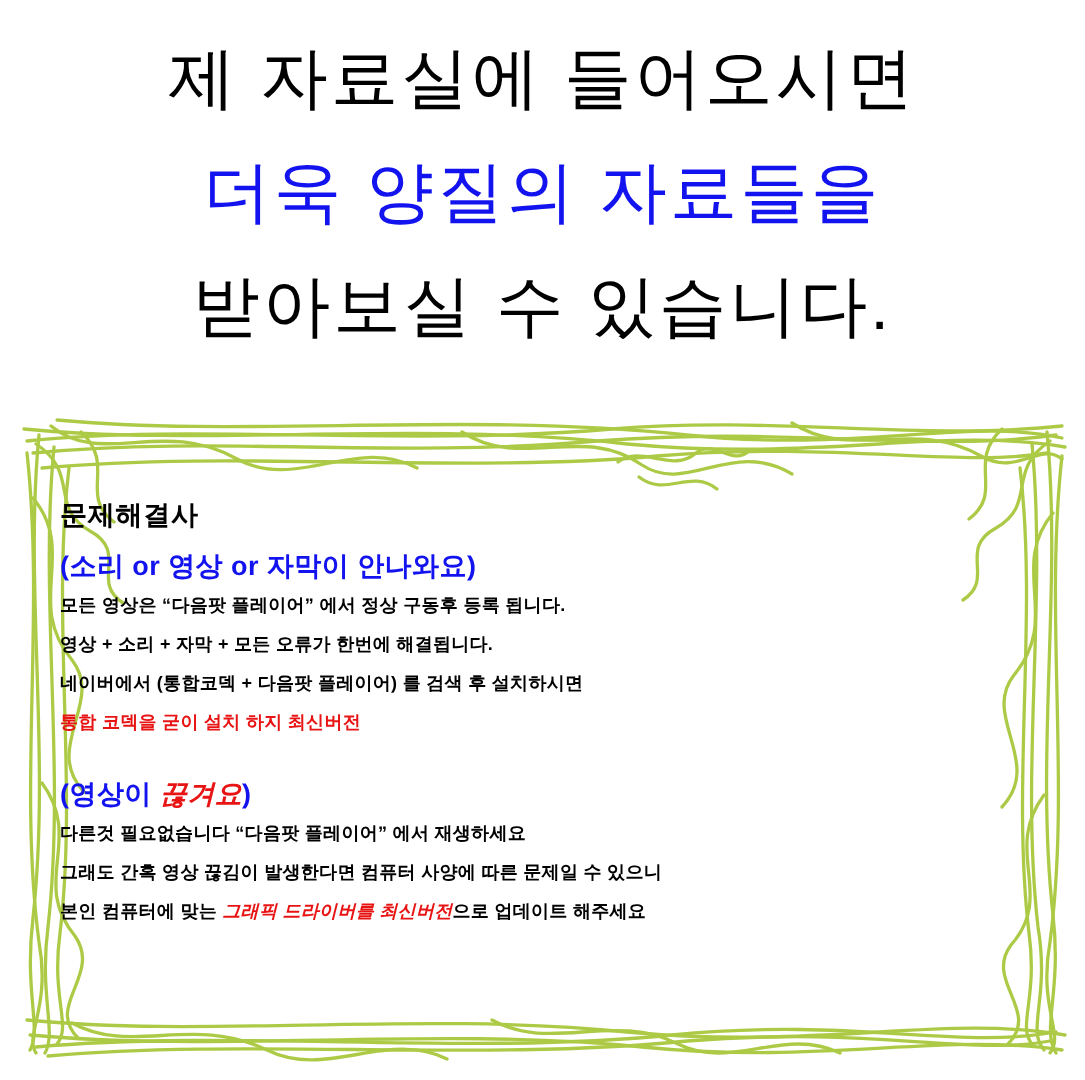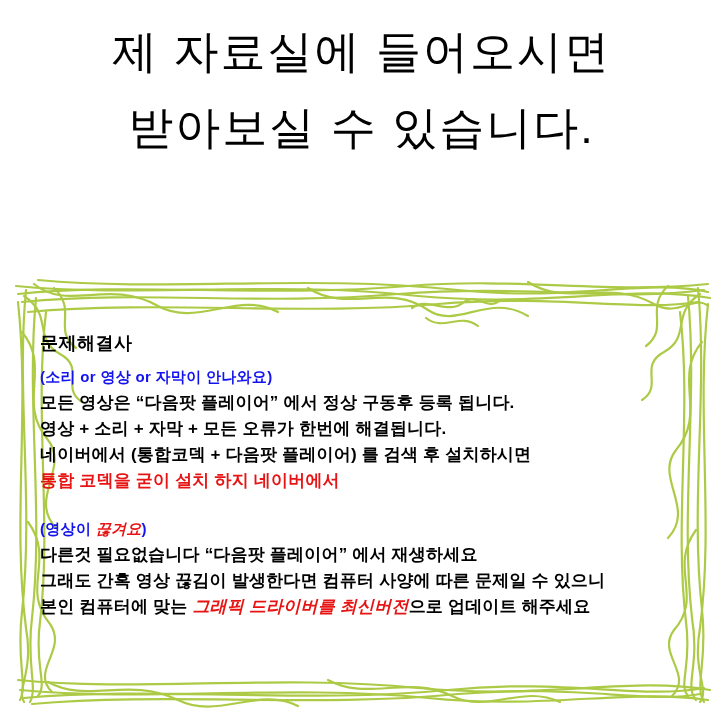--- a/index.html
+++ b/index.html
@@ -64,28 +64,28 @@
   }
   .note-title {
     font-size: 18px;
     font-weight: bold;
     color: #000000;
     line-height: 26px;
     margin-bottom: 8px;
     letter-spacing: 0.5px;
   }
   .note-sub {
-    font-size: 15px;
+    font-size: 18px;
     font-weight: bold;
     color: #1313f0;
     line-height: 26px;
     letter-spacing: 0.3px;
   }
   .note-line {
-    font-size: 17px;
+    font-size: 12px;
     font-weight: bold;
     color: #000000;
     line-height: 26px;
     letter-spacing: 0.2px;
   }
   .note-line.red {
     color: #e81414;
   }
   .note-gap {
     height: 22px;
@@ -101,20 +101,21 @@
     color: #1313f0;
   }
 </style>
 </head>
 <body>
 
 <div class="page">
 
   <div class="headline">
     <div class="headline-line">제 자료실에 들어오시면</div>
+    <div class="headline-line accent">더욱 양질의 자료들을</div>
     <div class="headline-line">받아보실 수 있습니다.</div>
   </div>
 
   <div class="frame">
     <svg width="707" height="436" viewBox="0 0 707 436" xmlns="http://www.w3.org/2000/svg">
       <g fill="none" stroke="#a8c83c" stroke-width="2.2" stroke-linecap="round" stroke-linejoin="round" opacity="0.95">
 
         <path d="M10 22 C 120 10, 260 26, 400 14 C 510 5, 600 22, 700 12"></path>
         <path d="M14 30 C 140 18, 250 34, 390 22 C 520 12, 610 30, 696 18"></path>
         <path d="M8 14 C 130 26, 270 8, 410 24 C 540 36, 620 12, 702 26"></path>
@@ -161,21 +162,21 @@
     </svg>
   </div>
 
   <div class="note">
     <div class="note-title">문제해결사</div>
 
     <div class="note-sub">(소리 or 영상 or 자막이 안나와요)</div>
     <div class="note-line">모든 영상은 “다음팟 플레이어” 에서 정상 구동후 등록 됩니다.</div>
     <div class="note-line">영상 + 소리 + 자막 + 모든 오류가 한번에 해결됩니다.</div>
     <div class="note-line">네이버에서 (통합코덱 + 다음팟 플레이어) 를 검색 후 설치하시면</div>
-    <div class="note-line red">통합 코덱을 굳이 설치 하지 네이버에서</div>
+    <div class="note-line red">통합 코덱을 굳이 설치 하지 최신버전</div>
 
     <div class="note-gap"></div>
 
     <div class="note-sub"><span class="seg-blue">(영상이 </span><span class="seg-red">끊겨요</span><span class="seg-blue">)</span></div>
     <div class="note-line">다른것 필요없습니다  “다음팟 플레이어” 에서 재생하세요</div>
     <div class="note-line">그래도 간혹 영상 끊김이 발생한다면 컴퓨터 사양에 따른 문제일 수 있으니</div>
     <div class="note-line"><span class="seg-black">본인 컴퓨터에 맞는 </span><span class="seg-red">그래픽 드라이버를 최신버전</span><span class="seg-black">으로 업데이트 해주세요</span></div>
   </div>
 
 </div>

